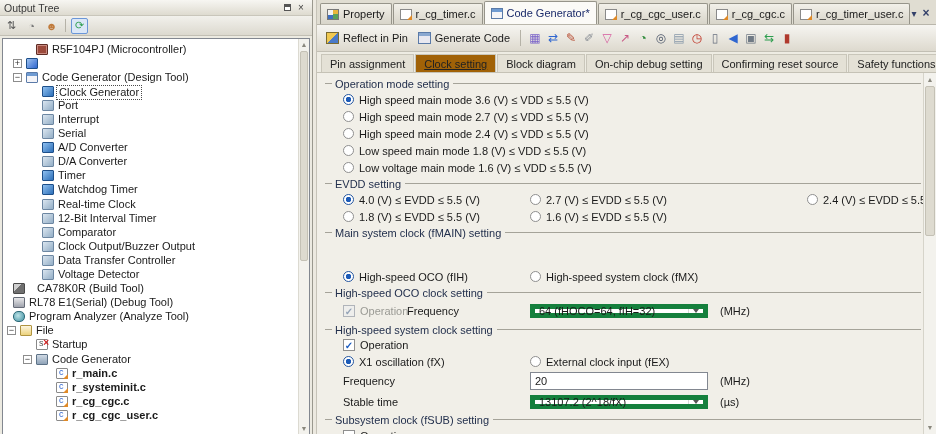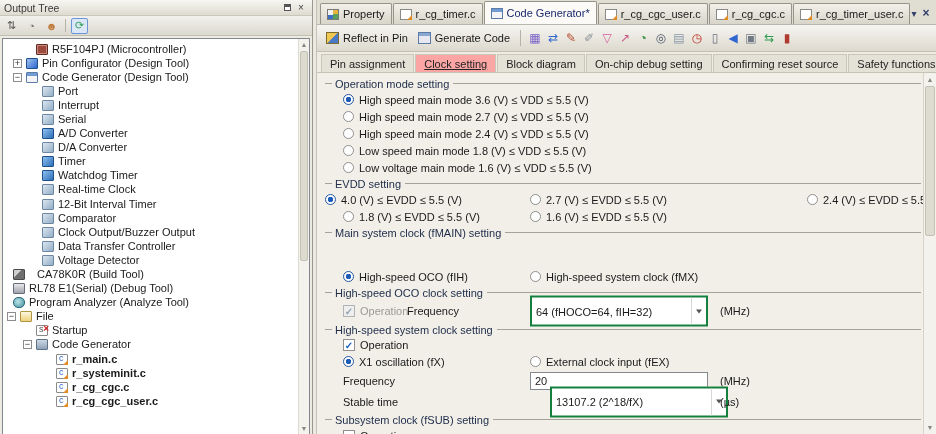--- a/index.html
+++ b/index.html
@@ -67,37 +67,37 @@
   .cg-toolbar { position:absolute; left:0; top:25px; right:0; height:27px; background:linear-gradient(#f6f5f1,#ddd9ce); border-bottom:1px solid #c2bfb4; display:flex; align-items:center; padding:0 4px; }
   .tb-btn { display:flex; align-items:center; gap:4px; padding:2px 5px; border-radius:2px; white-space:nowrap; }
   .tb-ico { display:inline-block; width:13px; height:12px; }
   .ico-reflect { background:linear-gradient(135deg,#f0c850 50%,#4a79c8 50%); border:1px solid #7a6a30; }
   .ico-generate { background:#e8e8f0; border:1px solid #5a7aa8; box-shadow:inset 0 3px 0 #8aa8d0; }
   .tb-sep { width:1px; height:16px; background:#b5b2a7; margin:0 5px; }
   .tb-icon { width:18px; height:18px; display:flex; align-items:center; justify-content:center; font-size:12px; }
 
   .sub-tabs { position:absolute; left:0; top:52px; right:0; height:21px; display:flex; align-items:flex-end; padding:2px 0 0 4px; background:#eeece3; border-bottom:1px solid #c5c2b6; }
   .sub-tab { padding:3px 8px 2px 8px; border:1px solid #c9c6ba; border-bottom:none; background:#e4e1d6; margin-right:1px; white-space:nowrap; cursor:default; color:#222; }
-  .sub-tab.active { background:#fca5a5; font-weight:normal; position:relative; z-index:2; }
+  .sub-tab.active { background:#a16207; font-weight:normal; position:relative; z-index:2; }
   .sub-tab.active .st-label { text-decoration:underline; }
 
   .form-area { position:absolute; left:0; top:73px; right:13px; bottom:0; background:#f1efe8; padding:3px 0 0 8px; overflow:hidden; }
   .group { position:relative; }
   .group-title { display:flex; align-items:center; height:15px; color:#23304d; }
   .group-title .dash { width:7px; border-top:1px solid #a5a399; margin-right:3px; }
   .group-title .line { flex:1; border-top:1px solid #a5a399; margin-left:4px; margin-right:2px; }
   .frow { position:relative; }
   .fitem { position:absolute; top:50%; transform:translateY(-50%); display:flex; align-items:center; gap:5px; white-space:nowrap; }
 
   .radio { width:11px; height:11px; border-radius:50%; background:#fff; border:1px solid #8f8f8f; flex:0 0 auto; }
   .radio.sel { border:1px solid #2456a0; background:radial-gradient(circle, #1c5bb8 0 2.5px, #fff 3px); }
   .chk { width:12px; height:12px; background:#fff; border:1px solid #8f8f8f; display:flex; align-items:center; justify-content:center; font-size:10px; font-weight:bold; color:#1a5bbf; flex:0 0 auto; }
   .chk.dis { background:#eeeeec; border-color:#b0b4ba; color:#93a2b6; }
   .gray-label { color:#9a9a94; }
-  .ctl-select { height:31px; background:#fff; border:2px solid #15803d; display:flex; align-items:center; position:relative; padding-left:4px; }
+  .ctl-select { height:14px; background:#fff; border:5px solid #15803d; display:flex; align-items:center; position:relative; padding-left:4px; }
   .ctl-select .chev { position:absolute; right:0; top:0; bottom:0; width:15px; border-left:1px solid #d8d8d8; display:flex; align-items:center; justify-content:center; }
   .ctl-select .chev::after { content:""; width:0; height:0; border-left:3.5px solid transparent; border-right:3.5px solid transparent; border-top:4px solid #555; }
   .ctl-input { height:18px; background:#fff; border:1px solid #828790; display:flex; align-items:center; padding-left:4px; }
 
   .v-scroll { position:absolute; right:0; top:73px; bottom:0; width:13px; background:#f3f2ed; border-left:1px solid #d6d4ca; }
   .v-scroll .arr { position:absolute; left:0; width:100%; text-align:center; font-size:7px; color:#8a887e; }
   .v-scroll .thumb { position:absolute; left:1px; right:1px; top:13px; height:150px; background:#dedbd0; border:1px solid #c4c1b5; border-radius:2px; }
 </style>
 </head>
 <body>
@@ -119,26 +119,29 @@
     </div>
   <div class="tree-wrap">
     <div class="tree" id="tree">
         <div class="tree-row">
           <div class="t-icon ti ti-chip" style="left: 33px;"></div>
           <div class="t-label" style="left: 47px;">R5F104PJ (Microcontroller)</div>
         </div>
         <div class="tree-row">
           <div class="expander" style="left: 10px;">+</div>
           <div class="t-icon ti ti-pincfg" style="left: 23px;"></div>
-          <div class="t-label" style="left: 37px;">Pin Configurator (Design Tool)</div>
         </div>
         <div class="tree-row">
           <div class="expander" style="left: 10px;">−</div>
           <div class="t-icon ti ti-codegen" style="left: 23px;"></div>
           <div class="t-label" style="left: 37px;">Code Generator (Design Tool)</div>
+        </div>
+        <div class="tree-row">
+          <div class="t-icon ti ti-cube-blue" style="left: 39px;"></div>
+          <div class="t-label selected" style="left: 53px;">Clock Generator</div>
         </div>
         <div class="tree-row">
           <div class="t-icon ti ti-cube-gray" style="left: 39px;"></div>
           <div class="t-label" style="left: 53px;">Port</div>
         </div>
         <div class="tree-row">
           <div class="t-icon ti ti-cube-gray" style="left: 39px;"></div>
           <div class="t-label" style="left: 53px;">Interrupt</div>
         </div>
         <div class="tree-row">
@@ -345,21 +348,21 @@
           </div>
         </div>
       </div>
       <div class="group">
         <div class="group-title">
           <div class="dash"></div>
           <div>EVDD setting</div>
           <div class="line"></div>
         </div>
         <div class="frow" style="height: 17px;">
-          <div class="fitem" style="left: 0;">
+          <div class="fitem" style="left: 18px;">
             <div class="radio sel"></div>
             <div>4.0 (V) ≤ EVDD ≤ 5.5 (V)</div>
           </div>
           <div class="fitem" style="left: 205px;">
             <div class="radio"></div>
             <div>2.7 (V) ≤ EVDD ≤ 5.5 (V)</div>
           </div>
           <div class="fitem" style="left: 482px;">
             <div class="radio"></div>
             <div>2.4 (V) ≤ EVDD ≤ 5.5 (V)</div>
@@ -449,21 +452,21 @@
           </div>
           <div class="fitem" style="left: 395px;">
             <div>(MHz)</div>
           </div>
         </div>
         <div class="frow" style="height: 21px;">
           <div class="fitem" style="left: 18px;">
             <div>Stable time</div>
           </div>
           <div class="fitem" style="left: 205px;">
-            <div class="ctl-select" style="width: 178px; margin-left: 20px;">
+            <div class="ctl-select" style="width: 178px;">
               <div>13107.2 (2^18/fX)</div>
               <div class="chev"></div>
             </div>
           </div>
           <div class="fitem" style="left: 395px;">
             <div>(µs)</div>
           </div>
         </div>
       </div>
       <div class="group">

